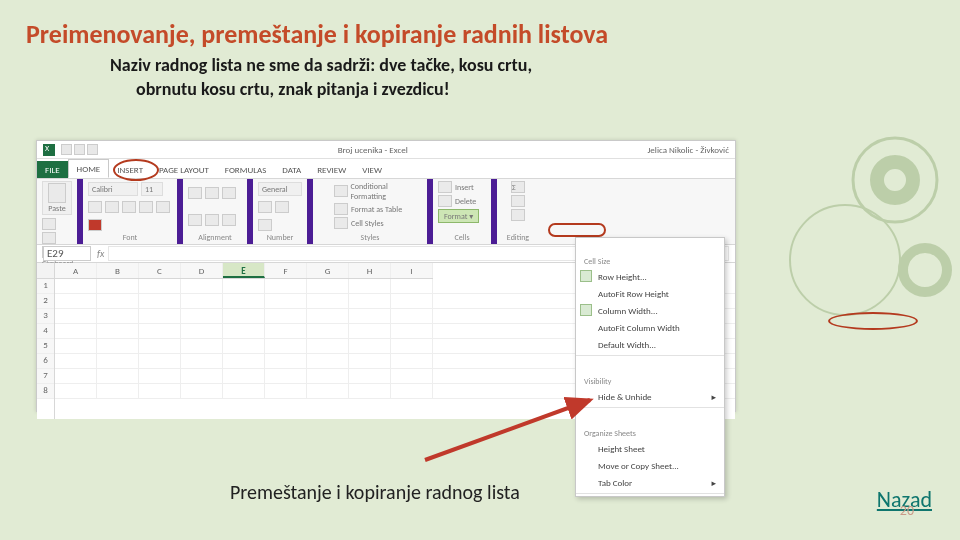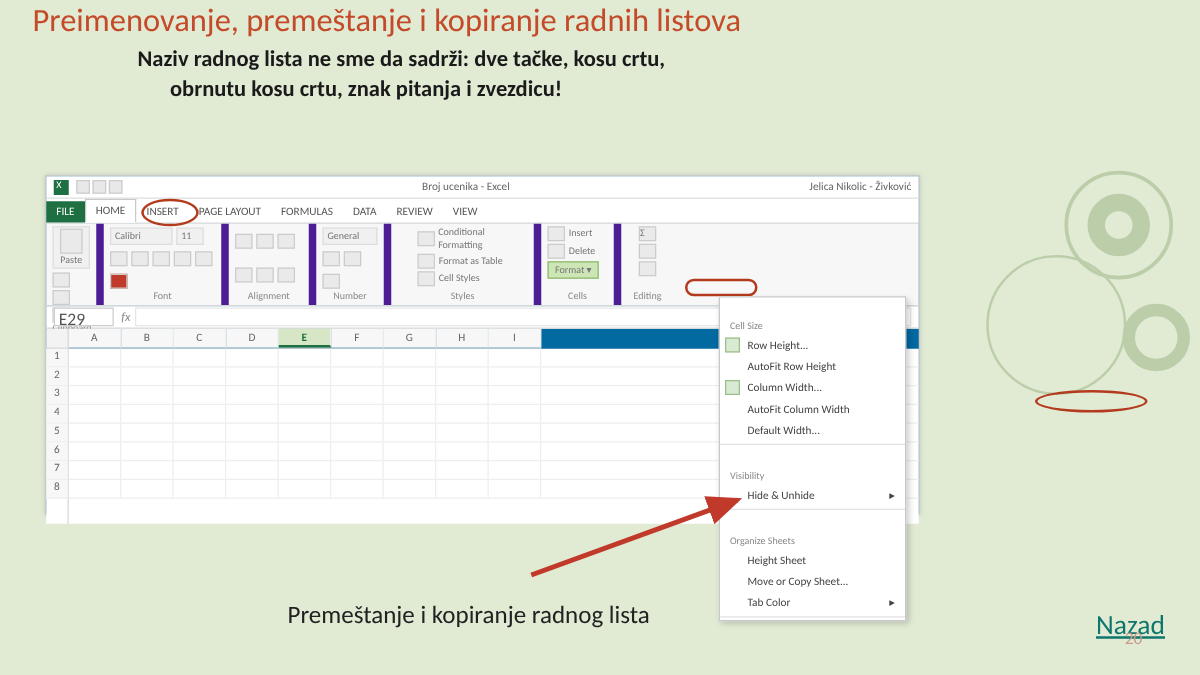--- a/index.html
+++ b/index.html
@@ -5,37 +5,37 @@
   * { box-sizing: border-box; margin: 0; padding: 0; }
   body {
     width: 960px; height: 540px;
     background: #e1ebd4;
     font-family: "Segoe UI", Calibri, sans-serif;
     position: relative;
     overflow: hidden;
   }
   .title {
     color: #c44b29;
-    font-weight: normal;
+    font-weight: bold;
     font-size: 26px;
-    padding: 2px 26px 0 26px;
+    padding: 20px 26px 0 26px;
     line-height: 1.1;
   }
   .subtitle {
     color: #1a1a1a;
     font-weight: bold;
     font-size: 18px;
     padding: 4px 0 10px 110px;
     line-height: 1.35;
   }
   .excel-shot {
     position: absolute;
     left: 36px; top: 140px;
     width: 700px; height: 272px;
-    background: #0369a1;
+    background: #ffffff;
     border: 1px solid #c9c9c9;
     box-shadow: 0 0 4px rgba(0,0,0,.15);
     font-size: 10px;
     color: #555;
   }
   .xl-titlebar {
     height: 18px; background: #fff;
     border-bottom: 1px solid #e0e0e0;
     display: flex; align-items: center;
     padding: 0 6px;
@@ -79,21 +79,21 @@
     position:absolute; right:129px; top:82px;
     width:58px; height:14px;
     border:2px solid #b43a1e; border-radius:7px;
     pointer-events:none;
   }
   .xl-namebox-row {
     height:18px; display:flex; align-items:center;
     border-bottom:1px solid #d7d7d7; background:#fff;
   }
   .namebox {
-    width:48px; height:15px; border:1px solid #ccc; margin:0 6px; font-size:14px;
+    width:48px; height:15px; border:1px solid #ccc; margin:0 6px; font-size:11px;
     padding-left:3px; background:#fff;
   }
   .fxbar { flex:1; height:15px; border:1px solid #e6e6e6; margin-right:6px; }
   .xl-grid { display:flex; height:140px; background:#fff; }
   .rowhdrs { width:18px; border-right:1px solid #d7d7d7; }
   .colhdrs { display:flex; height:16px; border-bottom:1px solid #d7d7d7; }
   .corner { width:18px; height:16px; border-right:1px solid #d7d7d7; border-bottom:1px solid #d7d7d7; background:#f3f3f3;}
   .ch { width:42px; text-align:center; font-size:9px; color:#666; border-right:1px solid #eee; background:#f7f7f7; line-height:16px;}
   .ch.active { background:#d7e7c6; color:#1e6f42; font-weight:bold; border-bottom:2px solid #1e6f42;}
   .rh { height:15px; font-size:9px; text-align:center; color:#666; border-bottom:1px solid #eee; background:#f7f7f7;}

